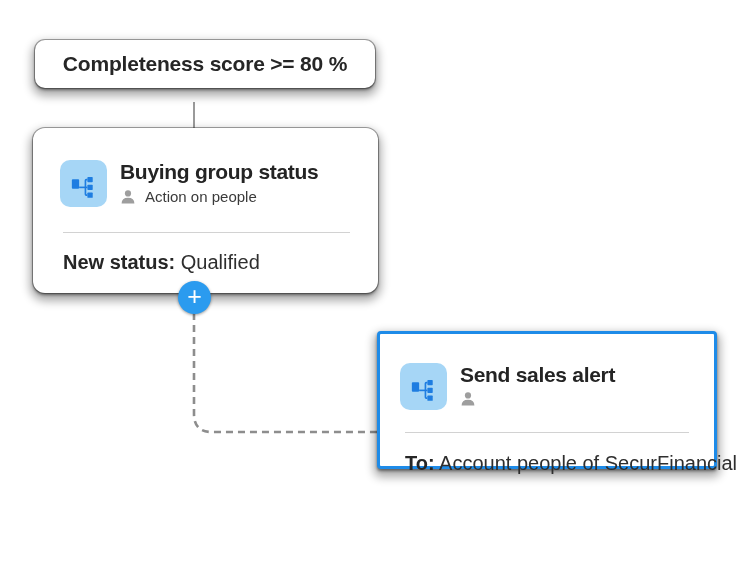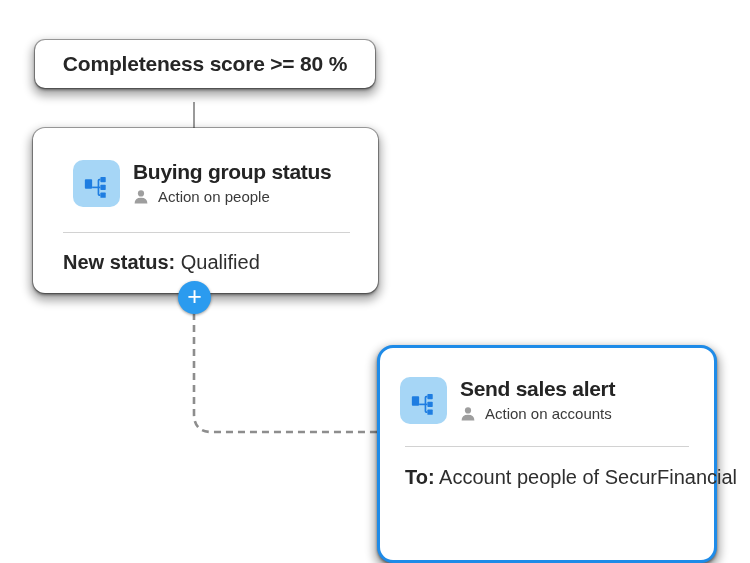--- a/index.html
+++ b/index.html
@@ -21,29 +21,29 @@
   .condition-node{
     left:35px;top:40px;width:340px;height:48px;border-radius:10px;
     display:flex;align-items:center;justify-content:center;
   }
   .condition-title{
     font-size:21px;font-weight:700;letter-spacing:-0.2px;color:#262626;
   }
   .action-node{border-radius:12px;}
   .node-buying{left:33px;top:128px;width:345px;height:165px;}
   .node-sales{
-    left:377px;top:345px;width:340px;height:218px;
-    border:3px solid #1e8be8;border-radius:16px;box-sizing:border-box;
+    left:377px;top:331px;width:340px;height:138px;
+    border:3px solid #1e8be8;border-radius:4px;box-sizing:border-box;
     box-shadow:
       0 2px 3px rgba(0,0,0,0.45),
       0 5px 10px 3px rgba(0,0,0,0.33);
   }
 
   .node-header{position:absolute;display:flex;align-items:flex-start;}
-  .node-buying .node-header{left:40px;top:32px;}
+  .node-buying .node-header{left:27px;top:32px;}
   .node-sales .node-header{left:20px;top:29px;}
 
   .icon-tile{
     width:47px;height:47px;border-radius:10px;background:#a6d6f6;
     display:flex;align-items:center;justify-content:center;flex:0 0 auto;
   }
   .icon-tile svg{width:33px;height:33px;display:block;}
 
   .node-titles{margin-left:13px;padding-top:0;}
   .node-title{
@@ -149,21 +149,20 @@
       </div>
       <div class="node-titles">
         <div class="node-title">Send sales alert</div>
         <div class="node-context">
           <span class="person-icon">
             <svg viewBox="0 0 16 16" xmlns="http://www.w3.org/2000/svg">
               <circle cx="8" cy="4.4" r="3.1" fill="#9e9e9e"></circle>
               <path d="M1.6 14.4 Q1.6 8.8 8 8.8 Q14.4 8.8 14.4 14.4 Z" fill="#9e9e9e"></path>
             </svg>
           </span>
-          <span>Action on accounts</span>
         </div>
       </div>
     </div>
     <div class="divider"></div>
     <div class="fields">
       <div class="field-row">
         <span class="field-label">To:</span>
         <span class="field-value">Account people of SecurFinancial</span>
       </div>
     </div>

